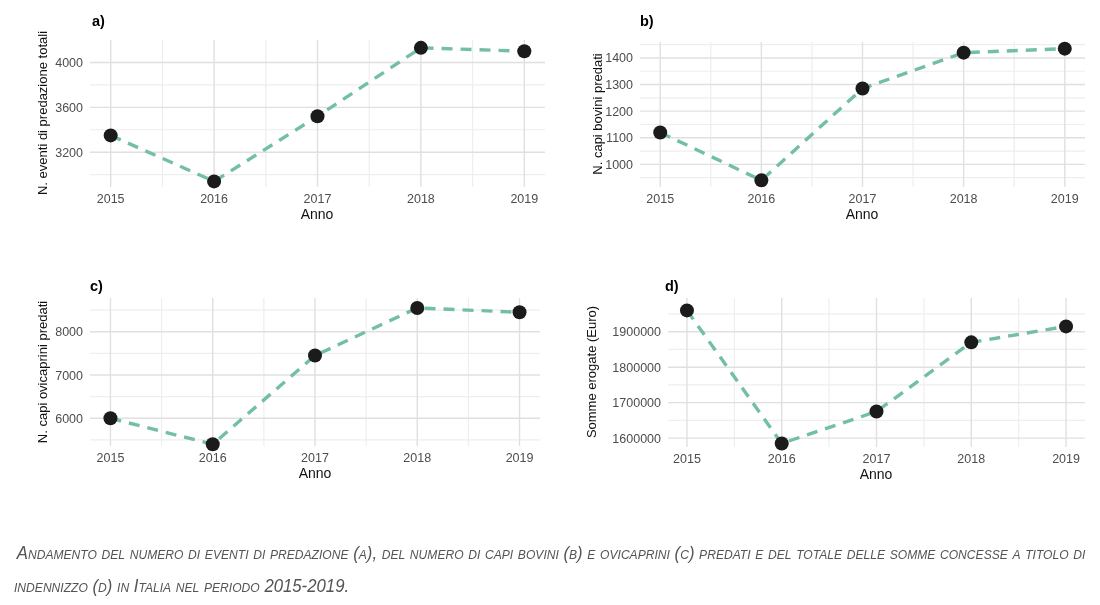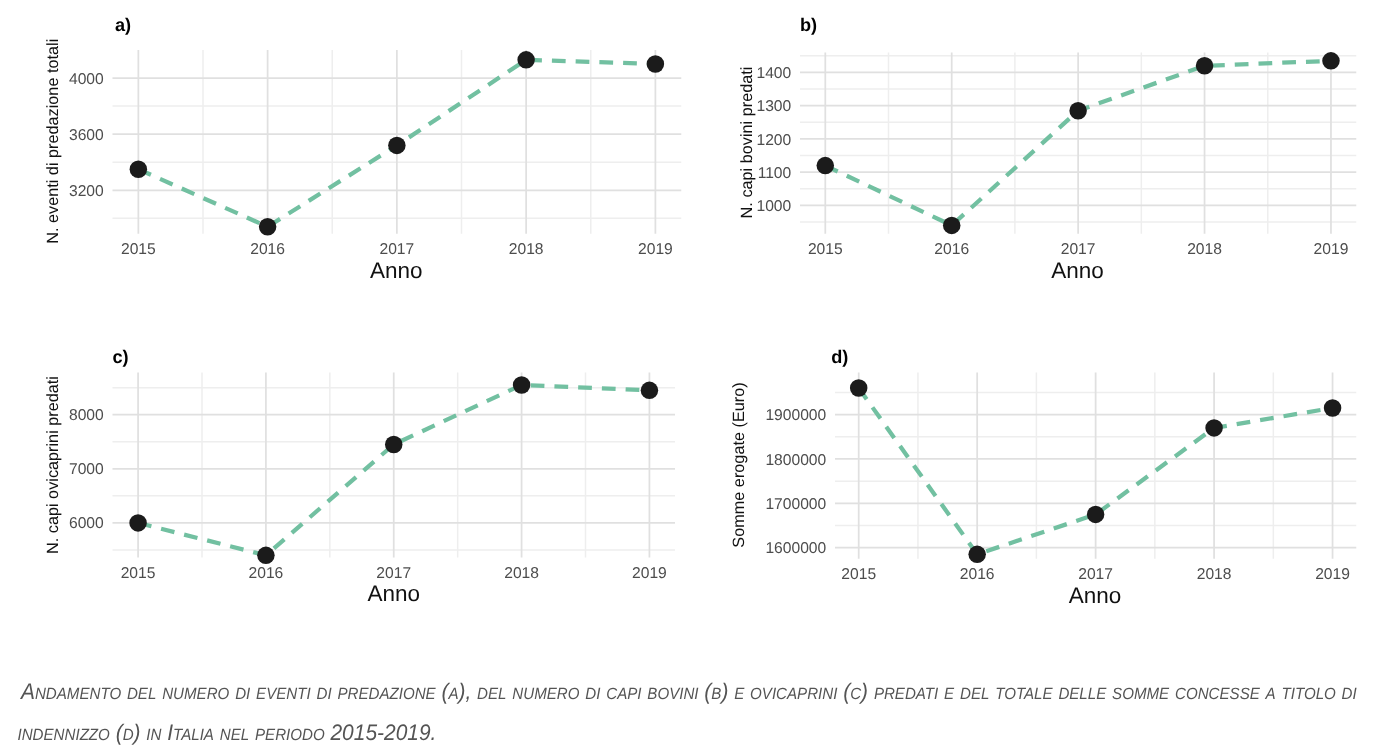--- a/index.html
+++ b/index.html
@@ -19,21 +19,21 @@
   }
   .y-title{
     position:absolute;
     transform:translate(-50%,-50%) rotate(-90deg);
     white-space:nowrap;
     font-size:13px;color:#111;
   }
   .x-title{
     position:absolute;
     transform:translateX(-50%);
-    font-size:18px;color:#111;
+    font-size:14px;color:#111;
     white-space:nowrap;
   }
   
   #chart-0{left:30px;top:5px;width:530px;height:232px;}
   #chart-1{left:582px;top:5px;width:518px;height:232px;}
   #chart-2{left:30px;top:262px;width:530px;height:232px;}
   #chart-3{left:582px;top:262px;width:518px;height:232px;}
 
   #chart-0 .panel-letter{left:62px;top:8px;}
   #chart-1 .panel-letter{left:58px;top:8px;}

